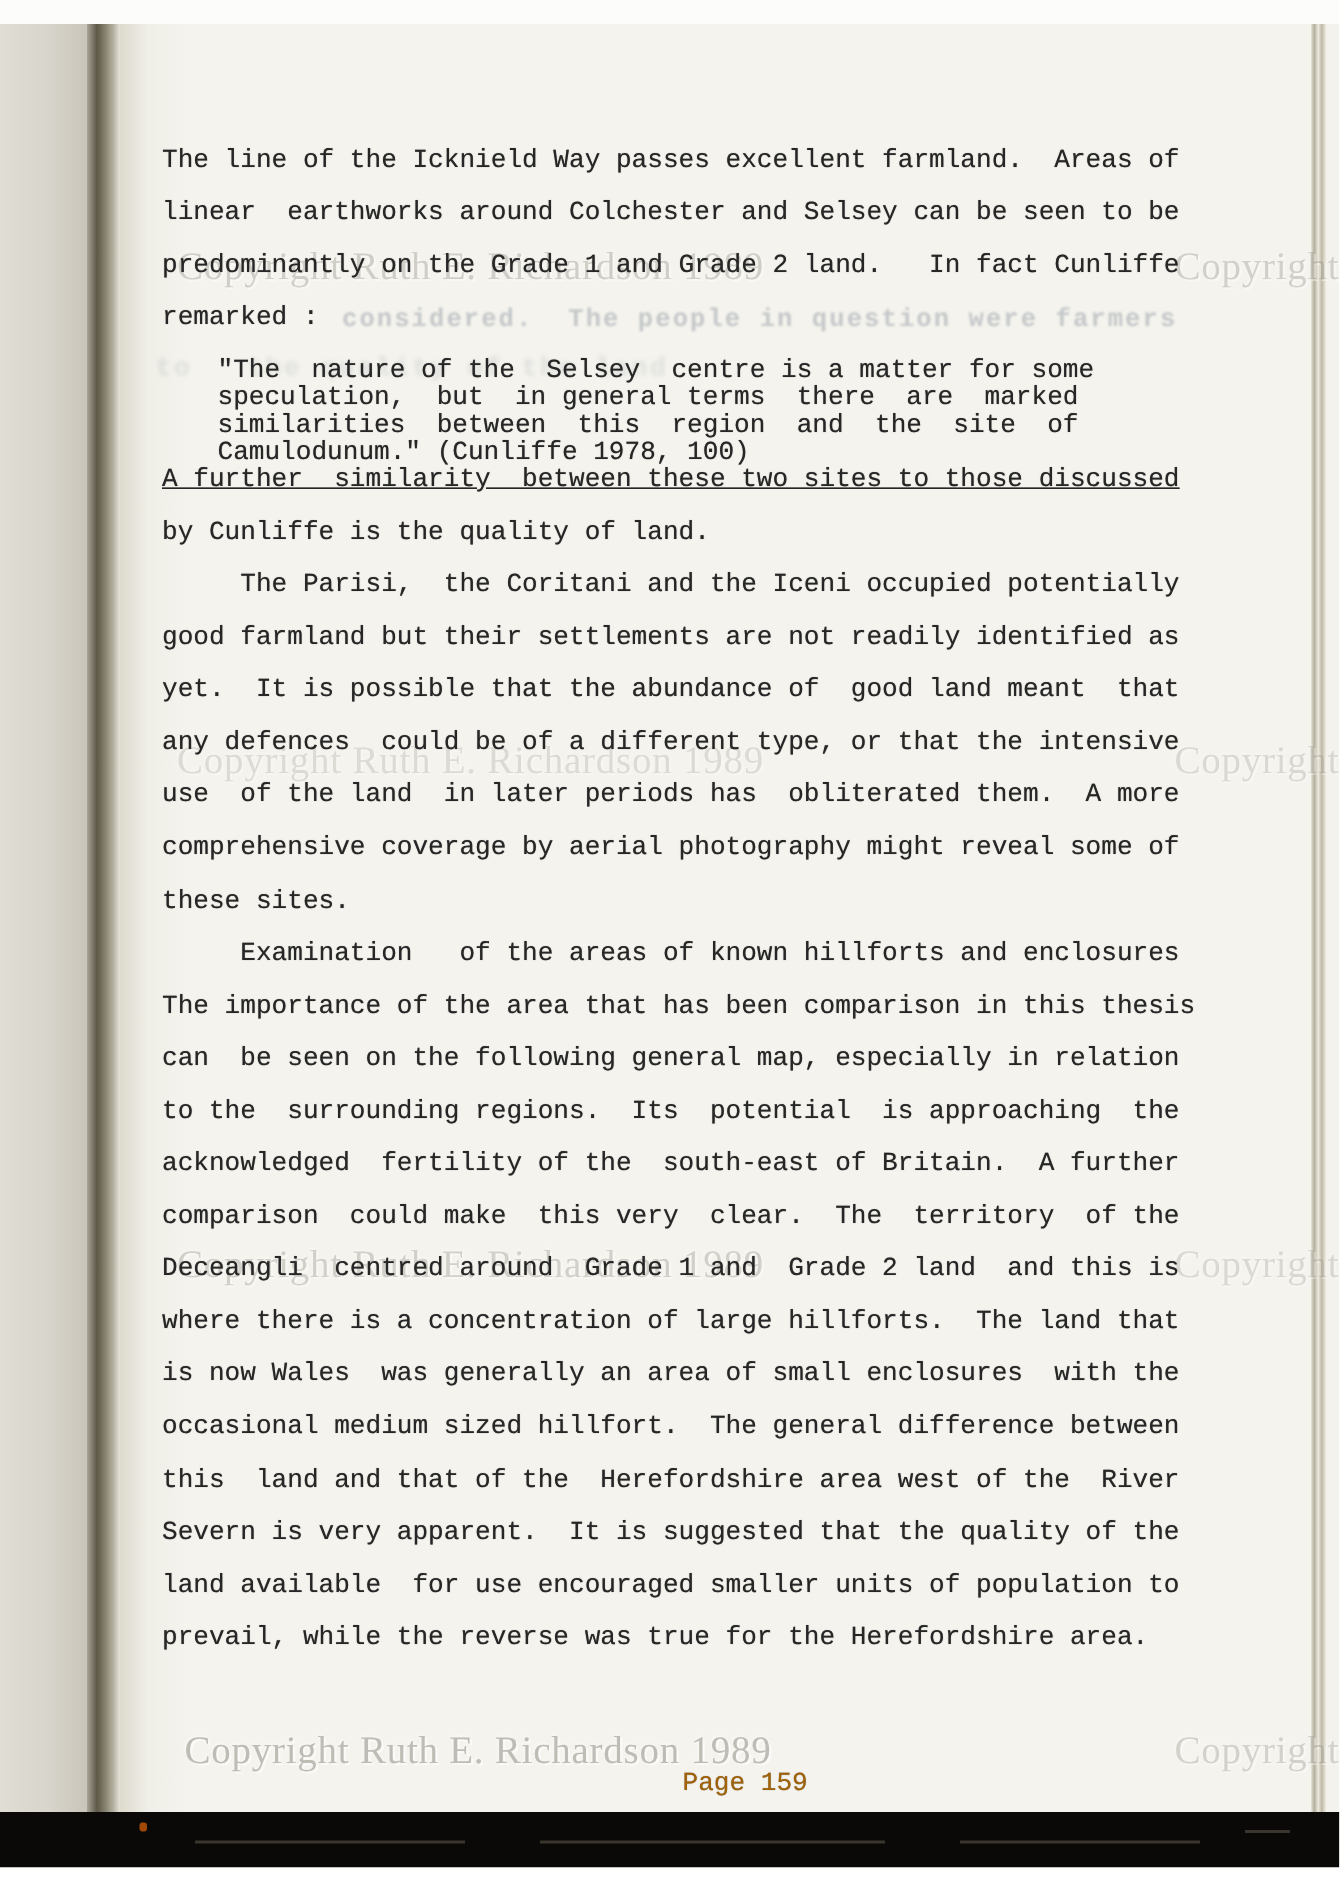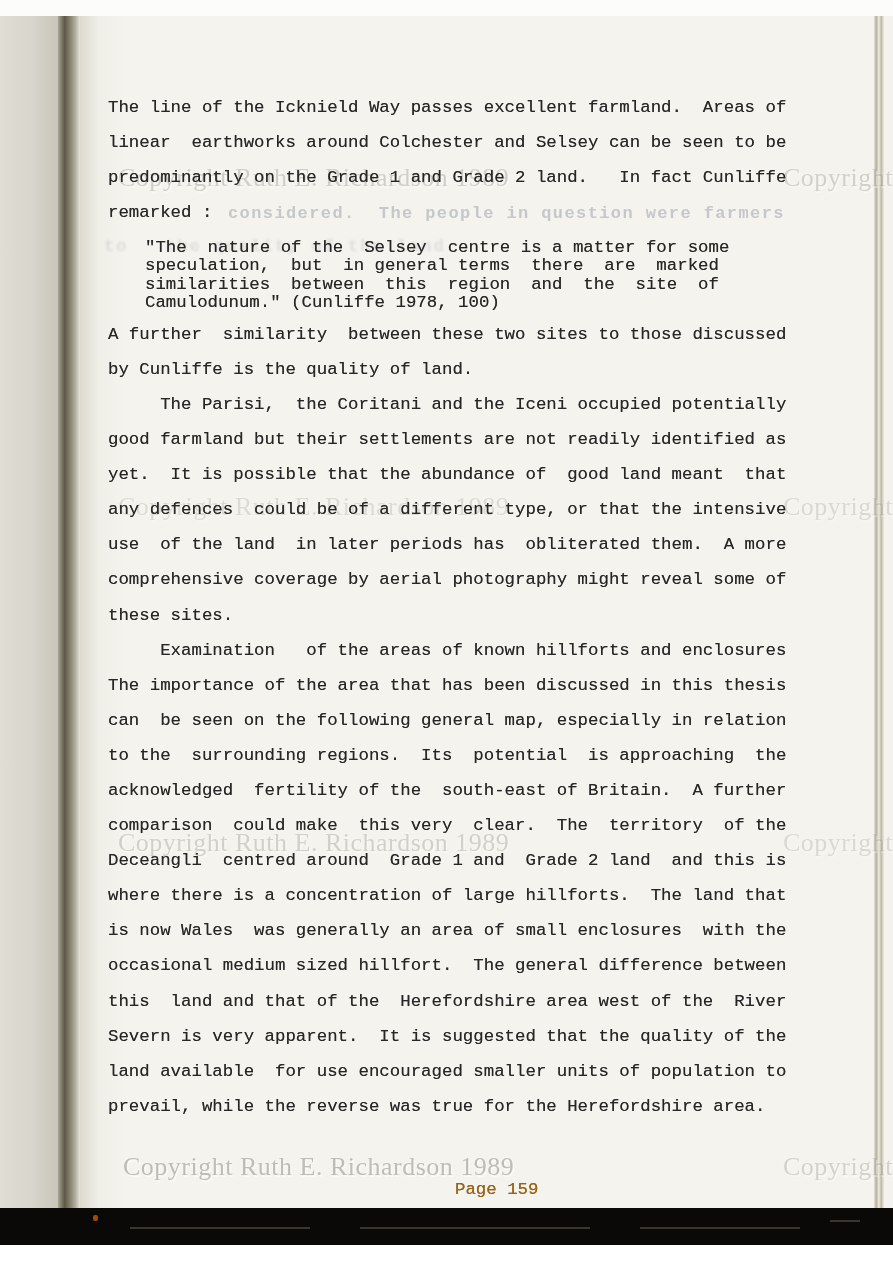--- a/index.html
+++ b/index.html
@@ -50,21 +50,21 @@
   
   .text-flow{
     position:absolute;left:108px;top:97px;width:700px;
     font-size:17.4px;color:#262626;
     text-shadow:0 0 0.6px rgba(20,20,20,0.55);
     z-index:5;
   }
   .line{white-space:pre;line-height:22px;}
   .line-body{height:35.1px;}
   .line-quote{height:18.1px;margin-left:37px;}
-  .line-quote + .line-body{margin-top:14px;}
+  .line-quote + .line-body{text-decoration:underline;}
   .page-number{
     position:absolute;left:455px;top:1180px;
     font-size:17.4px;color:#a16207;white-space:pre;
     text-shadow:0 0 0.6px rgba(20,20,20,0.55);
     z-index:5;
   }
   
   .wm{
     position:absolute;white-space:pre;
     font-family:Liberation Serif, serif;
@@ -135,21 +135,21 @@
       <div class="line line-body">A further  similarity  between these two sites to those discussed</div>
       <div class="line line-body">by Cunliffe is the quality of land.</div>
       <div class="line line-body">     The Parisi,  the Coritani and the Iceni occupied potentially</div>
       <div class="line line-body">good farmland but their settlements are not readily identified as</div>
       <div class="line line-body">yet.  It is possible that the abundance of  good land meant  that</div>
       <div class="line line-body">any defences  could be of a different type, or that the intensive</div>
       <div class="line line-body">use  of the land  in later periods has  obliterated them.  A more</div>
       <div class="line line-body">comprehensive coverage by aerial photography might reveal some of</div>
       <div class="line line-body">these sites.</div>
       <div class="line line-body">     Examination   of the areas of known hillforts and enclosures</div>
-      <div class="line line-body">The importance of the area that has been discussed in this thesis</div>
+      <div class="line line-body">The importance of the area that has been comparison in this thesis</div>
       <div class="line line-body">can  be seen on the following general map, especially in relation</div>
       <div class="line line-body">to the  surrounding regions.  Its  potential  is approaching  the</div>
       <div class="line line-body">acknowledged  fertility of the  south-east of Britain.  A further</div>
       <div class="line line-body">comparison  could make  this very  clear.  The  territory  of the</div>
       <div class="line line-body">Deceangli  centred around  Grade 1 and  Grade 2 land  and this is</div>
       <div class="line line-body">where there is a concentration of large hillforts.  The land that</div>
       <div class="line line-body">is now Wales  was generally an area of small enclosures  with the</div>
       <div class="line line-body">occasional medium sized hillfort.  The general difference between</div>
       <div class="line line-body">this  land and that of the  Herefordshire area west of the  River</div>
       <div class="line line-body">Severn is very apparent.  It is suggested that the quality of the</div>

